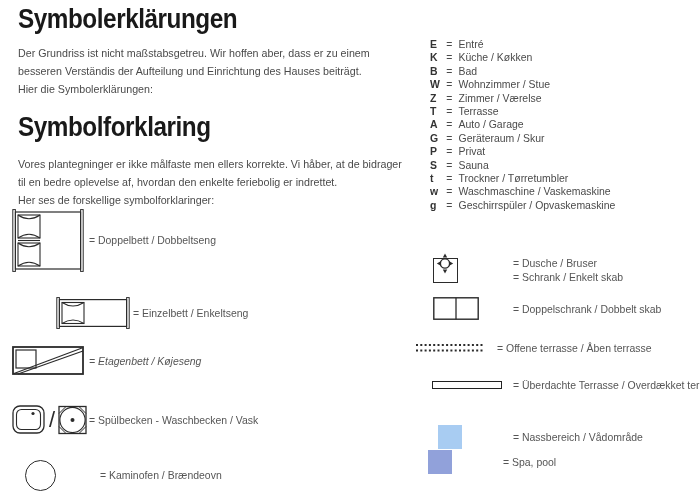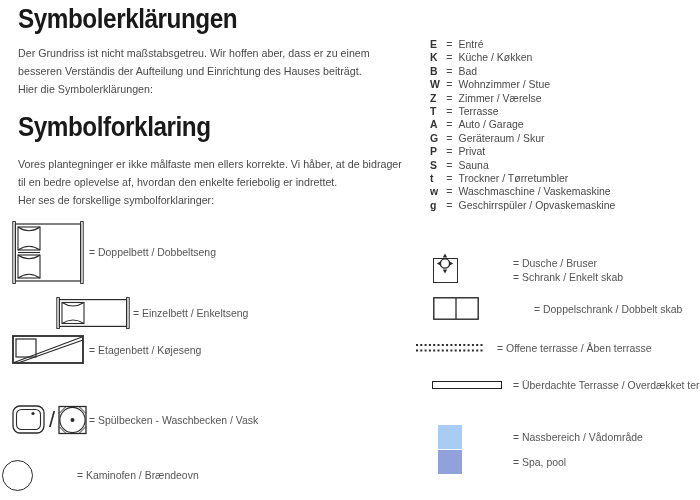--- a/index.html
+++ b/index.html
@@ -122,21 +122,21 @@
       <span class="abbrev-eq">=</span>
       <span>Waschmaschine / Vaskemaskine</span>
     </div>
   <div class="abbrev-row">
       <span class="abbrev-letter">g</span>
       <span class="abbrev-eq">=</span>
       <span>Geschirrspüler / Opvaskemaskine</span>
     </div>
 </div>
 
-<div class="lrow" style="left:12px; top:220px; height:64px;">
+<div class="lrow" style="left:12px; top:208px; height:64px;">
   <span class="symcell leftcell">
     <svg width="72" height="63" viewBox="0 0 72 63">
       <rect class="sym-stroke" x="0.8" y="0.6" width="2.6" height="61.8" stroke-width="1"></rect>
       <rect class="sym-stroke" x="68.6" y="0.6" width="2.6" height="61.8" stroke-width="1"></rect>
       <rect class="sym-stroke" x="3.4" y="3" width="65.2" height="57" stroke-width="1.2"></rect>
       <rect class="sym-stroke" x="6" y="6" width="22" height="23" stroke-width="1.1"></rect>
       <path class="sym-stroke" d="M6,6 Q17,13.5 28,6" stroke-width="1.1"></path>
       <path class="sym-stroke" d="M6,29 Q17,21.5 28,29" stroke-width="1.1"></path>
       <line class="sym-stroke" x1="6" y1="31.5" x2="28" y2="31.5" stroke-width="1.1"></line>
       <rect class="sym-stroke" x="6" y="34" width="22" height="23" stroke-width="1.1"></rect>
@@ -154,21 +154,21 @@
       <rect class="sym-stroke" x="70.6" y="0.6" width="2.6" height="30.8" stroke-width="1"></rect>
       <rect class="sym-stroke" x="3.4" y="2.6" width="67.2" height="26.8" stroke-width="1.2"></rect>
       <rect class="sym-stroke" x="6" y="5.5" width="22" height="21" stroke-width="1.1"></rect>
       <path class="sym-stroke" d="M6,5.5 Q17,12.5 28,5.5" stroke-width="1.1"></path>
       <path class="sym-stroke" d="M6,26.5 Q17,19.5 28,26.5" stroke-width="1.1"></path>
     </svg>
   </span>
   <span class="llabel">= Einzelbett / Enkeltseng</span>
 </div>
 
-<div class="lrow" style="left:12px; top:335px; height:29px;">
+<div class="lrow" style="left:12px; top:346px; height:29px;font-style:italic;">
   <span class="symcell leftcell">
     <svg width="72" height="29" viewBox="0 0 72 29">
       <rect class="sym-stroke" x="1" y="1" width="70" height="27" stroke-width="1.8"></rect>
       <rect class="sym-stroke" x="4" y="4" width="20" height="18" stroke-width="1.2"></rect>
       <line class="sym-stroke" x1="2" y1="27.5" x2="70" y2="2" stroke-width="1.2"></line>
       <line class="sym-stroke" x1="6" y1="28" x2="71" y2="5" stroke-width="1.2"></line>
     </svg>
   </span>
   <span class="llabel">= Etagenbett / Køjeseng</span>
 </div>
@@ -184,21 +184,21 @@
     <svg width="29" height="30" viewBox="0 0 29 30">
       <rect class="sym-stroke" x="1" y="1.5" width="27" height="27" stroke-width="1.3"></rect>
       <circle class="sym-stroke" cx="14.5" cy="15" r="12.6" stroke-width="1.1"></circle>
       <circle cx="14.5" cy="15" r="2" fill="#2b2b2b"></circle>
       <path class="sym-stroke" d="M1,8.5 L8,1.5 M21,1.5 L28,8.5 M28,21.5 L21,28.5 M8,28.5 L1,21.5" stroke-width="1"></path>
     </svg>
   </span>
   <span class="llabel">= Spülbecken - Waschbecken / Vask</span>
 </div>
 
-<div class="lrow" style="left:0; top:459px; height:32px;">
+<div class="lrow" style="left:23px; top:459px; height:32px;">
   <span class="symcell leftcell">
     <span class="stove-circle" style="margin-left:2px;"></span>
   </span>
   <span class="llabel">= Kaminofen / Brændeovn</span>
 </div>
 
 <div class="lrow" style="left:432px; top:225px; height:22px;margin-top:27px;">
   <span class="symcell rightcell">
     <svg width="18" height="21" viewBox="0 0 18 21" style="margin-left:4px;">
       <circle class="sym-stroke" cx="9" cy="10.5" r="4.6" stroke-width="1.4"></circle>
@@ -211,21 +211,21 @@
   <span class="llabel">= Dusche / Bruser</span>
 </div>
 
 <div class="lrow" style="left:432px; top:258px; height:25px;align-items:flex-end;">
   <span class="symcell rightcell">
     <span class="square-outline" style="margin-left:1px;"></span>
   </span>
   <span class="llabel">= Schrank / Enkelt skab</span>
 </div>
 
-<div class="lrow" style="left:432px; top:297px; height:23px;gap:21px;">
+<div class="lrow" style="left:432px; top:297px; height:23px;">
   <span class="symcell rightcell">
     <svg width="46" height="23" viewBox="0 0 46 23" style="margin-left:1px;">
       <rect class="sym-stroke" x="0.8" y="0.8" width="44.4" height="21.4" stroke-width="1.4"></rect>
       <line class="sym-stroke" x1="23" y1="0.8" x2="23" y2="22.2" stroke-width="1.3"></line>
     </svg>
   </span>
   <span class="llabel">= Doppelschrank / Dobbelt skab</span>
 </div>
 
 <div class="lrow" style="left:416px; top:342px; height:11px;">
@@ -245,18 +245,18 @@
   <span class="llabel">= Überdachte Terrasse / Overdækket terrasse</span>
 </div>
 
 <div class="lrow" style="left:432px; top:413px; height:24px;margin-top:12px;">
   <span class="symcell rightcell">
     <span class="swatch" style="margin-left: 6px; background-color: rgb(168, 204, 242);"></span>
   </span>
   <span class="llabel">= Nassbereich / Vådområde</span>
 </div>
 
-<div class="lrow" style="left:432px; top:450px; height:24px;">
+<div class="lrow" style="left:422px; top:450px; height:24px;">
   <span class="symcell rightcell">
     <span class="swatch" style="margin-left: 6px; background-color: rgb(145, 161, 218);"></span>
   </span>
   <span class="llabel">= Spa, pool</span>
 </div>
 
 </body></html>

